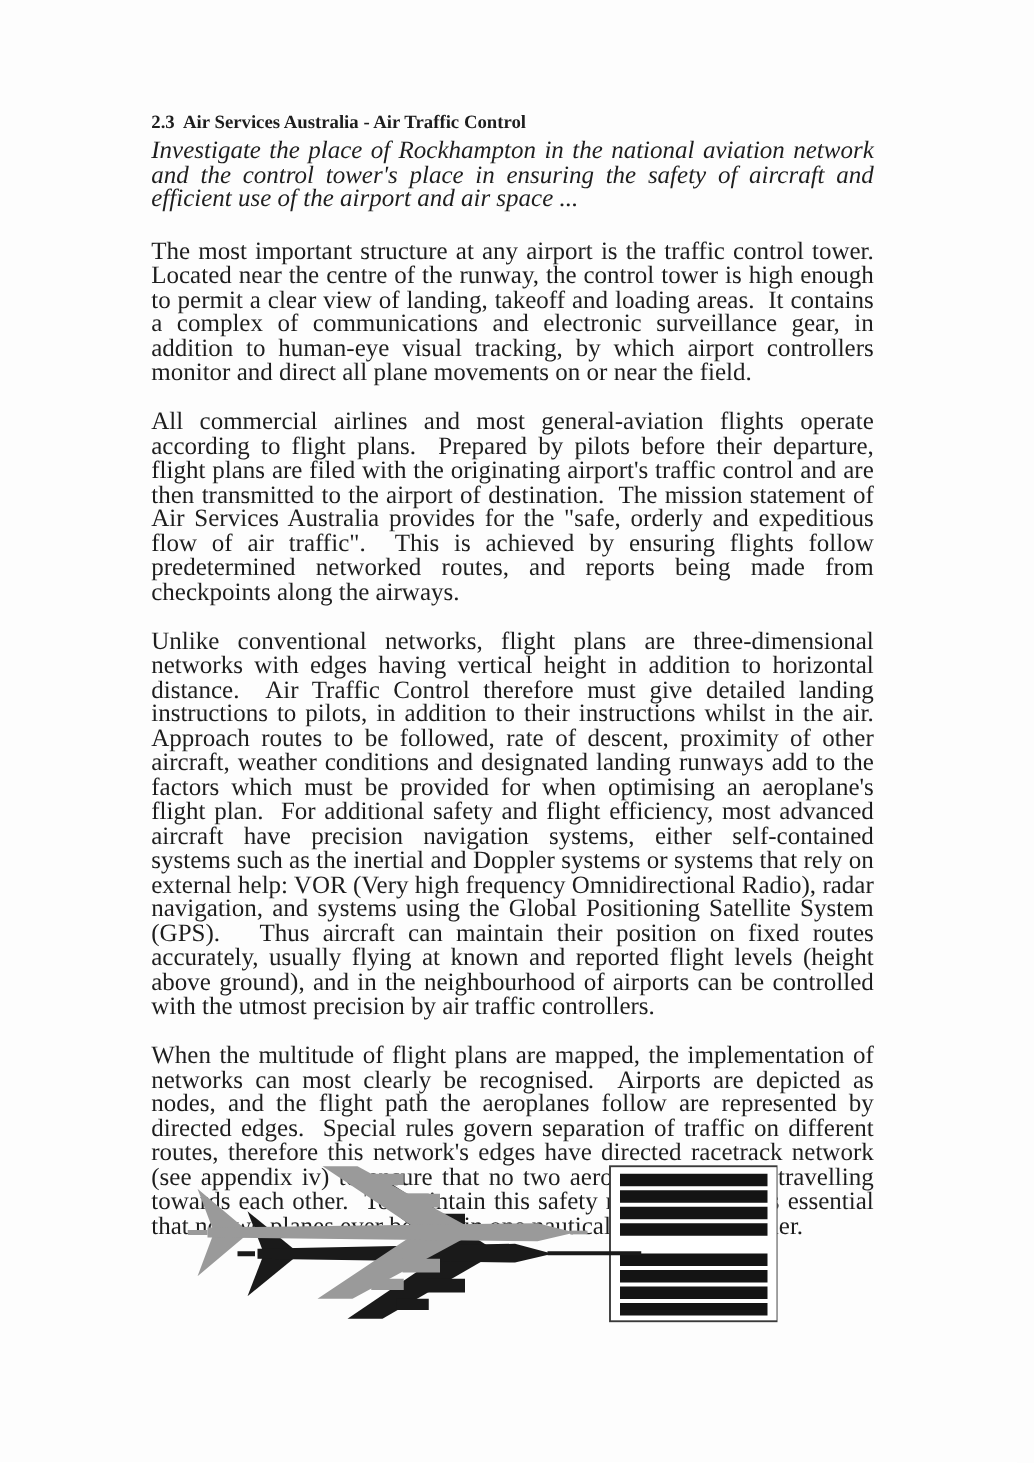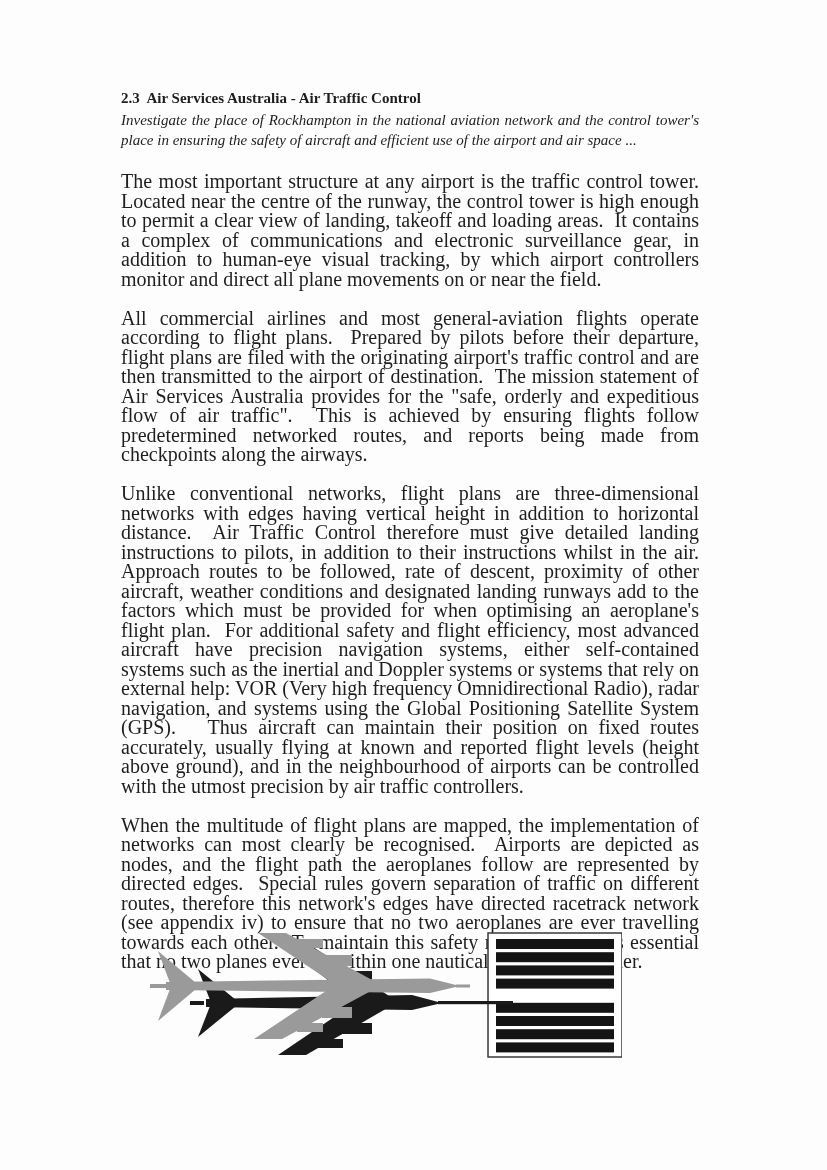--- a/index.html
+++ b/index.html
@@ -14,21 +14,21 @@
     position:absolute;
     left:121px;top:88px;width:578px;
     color:#1e1e1e;
   }
   .heading{
     font-size:15px;font-weight:bold;line-height:20px;
     margin:0 0 3px 0;
     white-space:pre-wrap;
   }
   .subtitle{
-    font-size:15px;font-style:italic;line-height:19.5px;
+    font-size:20px;font-style:italic;line-height:19.5px;
     text-align:justify;
     margin:0 0 22px 0;
     white-space:pre-wrap;
   }
   .body-text{
     font-size:20px;line-height:19.5px;
     text-align:justify;
     margin:0 0 19.5px 0;
     white-space:pre-wrap;
   }

